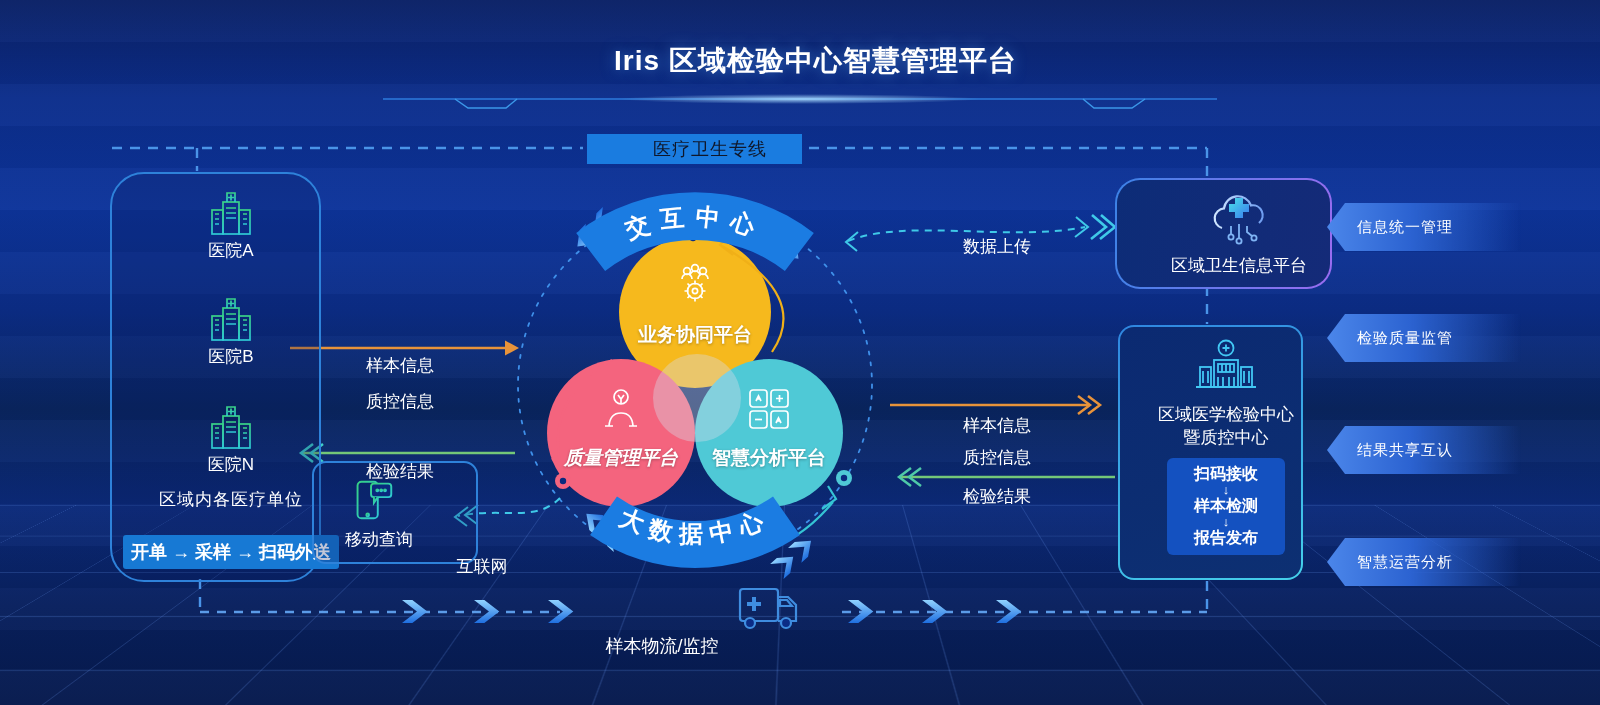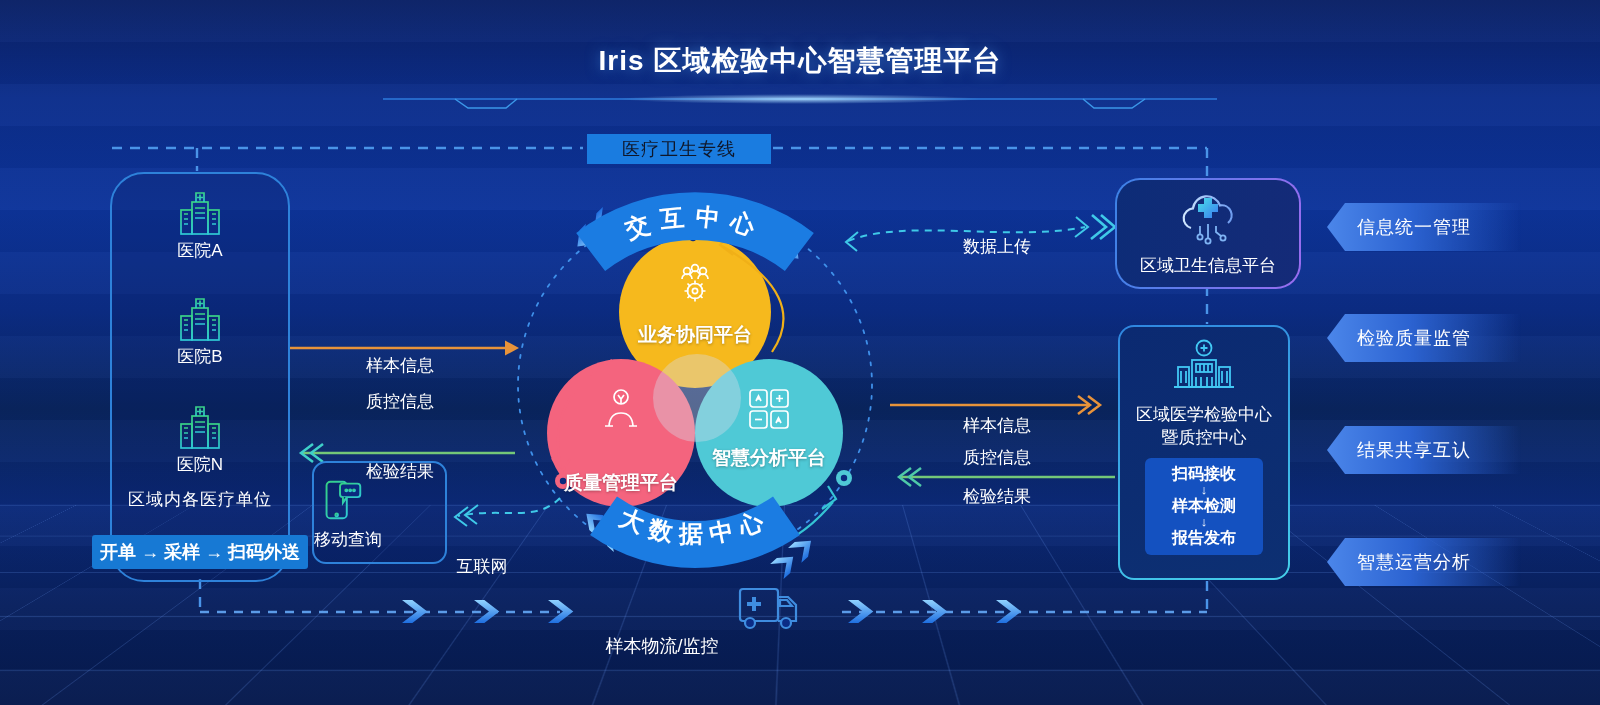--- a/index.html
+++ b/index.html
@@ -12,21 +12,21 @@
     content:"";position:absolute;inset:0;pointer-events:none;
     background:repeating-linear-gradient(180deg,rgba(255,255,255,.02) 0 42px,rgba(0,0,0,.045) 42px 84px);
   }
   .floor{
     position:absolute;left:-160px;right:-160px;bottom:-70px;height:270px;pointer-events:none;
     background-image:linear-gradient(rgba(110,160,255,.20) 1.5px,transparent 1.5px),
                      linear-gradient(90deg,rgba(110,160,255,.20) 1.5px,transparent 1.5px);
     background-size:118px 44px;
     transform:perspective(430px) rotateX(50deg);transform-origin:50% 0;
   }
-  .abs{position:absolute;}
+  .abs{position:absolute;padding-left:31px;}
   .title{
     left:0;right:0;top:42px;text-align:center;font-size:28px;font-weight:700;letter-spacing:1px;
     text-shadow:0 0 14px rgba(90,170,255,.55);
   }
   .netlabel{
     left:587px;top:134px;width:184px;height:30px;background:#1a7ce0;color:#0f172a;
     font-size:18px;line-height:30px;text-align:center;letter-spacing:1px;
   }
   .panel{
     left:110px;top:172px;width:176px;height:406px;border:2px solid #2e82da;border-radius:34px;
@@ -45,35 +45,35 @@
   }
   .mobile-label{font-size:17px;margin-top:2px;}
   .cloud-box{
     left:1115px;top:178px;width:182px;height:107px;border:2px solid transparent;border-radius:25px;
     background:linear-gradient(rgba(9,37,110,.92),rgba(9,37,110,.92)) padding-box,
                linear-gradient(100deg,#3b82e6,#9a6cf0) border-box;
     display:flex;flex-direction:column;align-items:center;justify-content:center;
   }
   .cloud-label{font-size:17px;margin-top:2px;}
   .lab-box{
-    left:1118px;top:325px;width:172px;height:255px;border:2px solid transparent;border-radius:16px;
+    left:1118px;top:325px;width:185px;height:255px;border:2px solid transparent;border-radius:16px;
     background:linear-gradient(rgba(8,34,104,.92),rgba(8,34,104,.92)) padding-box,
                linear-gradient(160deg,#2f86e0,#45d0ea) border-box;
     display:flex;flex-direction:column;align-items:center;padding-top:12px;box-sizing:border-box;
   }
   .lab-title{font-size:17px;line-height:23px;text-align:center;}
   .steps-box{
     width:118px;background:#1451c0;border-radius:6px;margin-top:9px;padding:7px 0 8px;
     display:flex;flex-direction:column;align-items:center;line-height:1.12;
   }
   .step{font-size:16px;font-weight:700;}
   .step-arrow{font-size:13px;line-height:14px;}
   .tag{
     left:1327px;width:198px;height:48px;line-height:48px;padding-left:30px;box-sizing:border-box;
-    font-size:18px;letter-spacing:1px;white-space:nowrap;
+    font-size:15px;letter-spacing:1px;white-space:nowrap;
     clip-path:polygon(18px 0,100% 0,100% 100%,18px 100%,0 50%);
     background:linear-gradient(90deg,#4b86ea 0%,#2c63d1 42%,rgba(30,70,170,0) 98%);
   }
   .flabel{position:absolute;color:#fff;font-size:17px;text-align:center;width:120px;margin-top:33px;}
   .plat-label{position:absolute;width:160px;text-align:center;font-size:19px;font-weight:700;
     text-shadow:0 1px 3px rgba(0,0,0,.3);}
   svg{display:block;}
   .overlay{position:absolute;inset:0;pointer-events:none;}
 </style>
 </head>
@@ -359,21 +359,21 @@
       <div class="step">报告发布</div>
     </div>
   </div>
 
   <div class="abs tag" style="top:203px;">信息统一管理</div>
   <div class="abs tag" style="top:426px;">结果共享互认</div>
   <div class="abs tag" style="top:314px;">检验质量监管</div>
   <div class="abs tag" style="top:538px;">智慧运营分析</div>
 
   <div class="plat-label" style="left:615px;top:322px;">业务协同平台</div>
-  <div class="plat-label" style="left:541px;top:470px;">质量管理平台</div>
+  <div class="plat-label" style="left:541px;top:445px;font-style:italic;">质量管理平台</div>
   <div class="plat-label" style="left:689px;top:445px;">智慧分析平台</div>
 
   <div class="flabel" style="left:340px;top:321px;">样本信息</div>
   <div class="flabel" style="left:340px;top:357px;">质控信息</div>
   <div class="flabel" style="left:340px;top:427px;">检验结果</div>
   <div class="flabel" style="left:422px;top:522px;">互联网</div>
   <div class="flabel" style="left:937px;top:202px;">数据上传</div>
   <div class="flabel" style="left:937px;top:381px;">样本信息</div>
   <div class="flabel" style="left:937px;top:413px;">质控信息</div>
   <div class="flabel" style="left:937px;top:452px;">检验结果</div>

